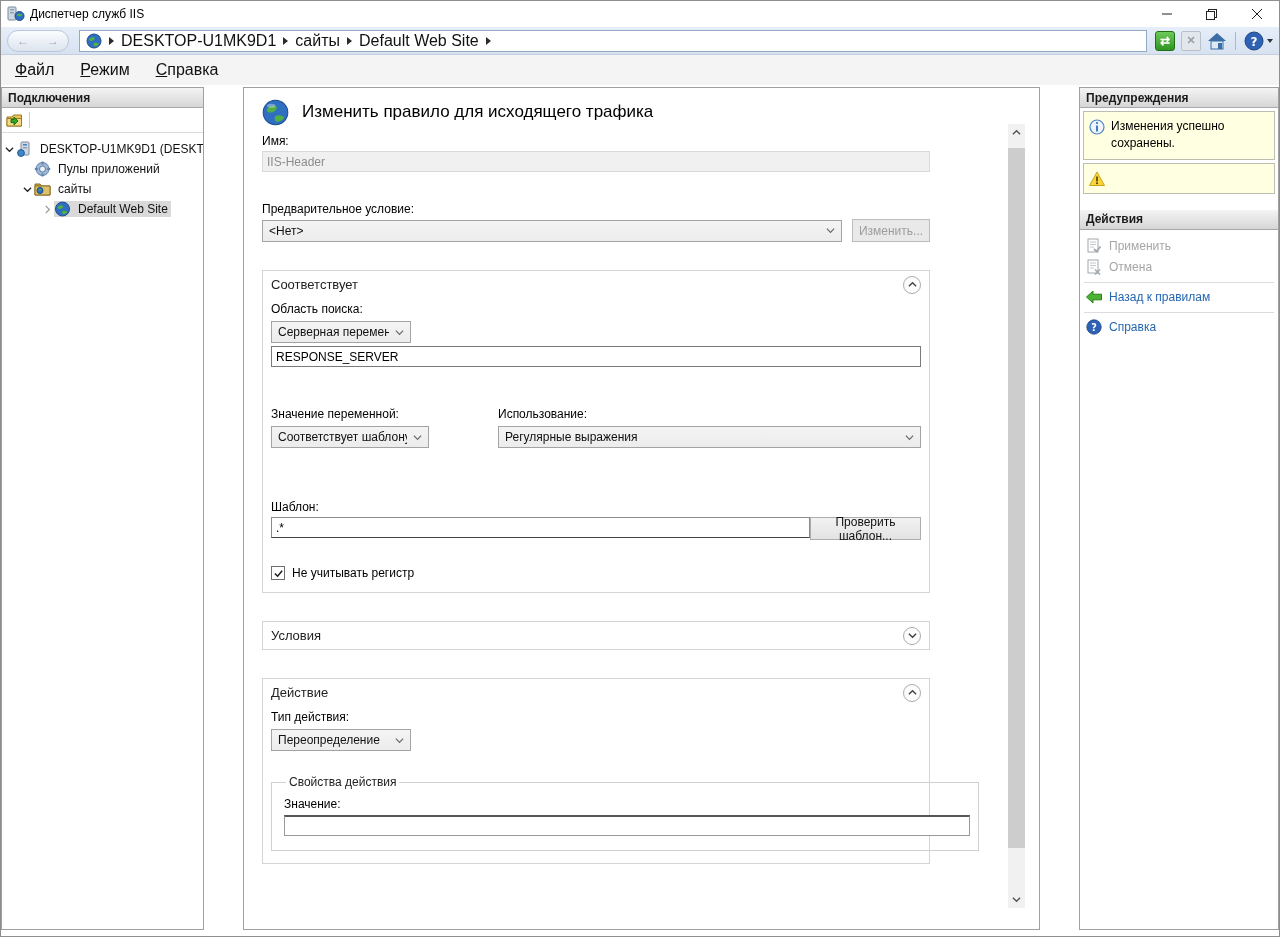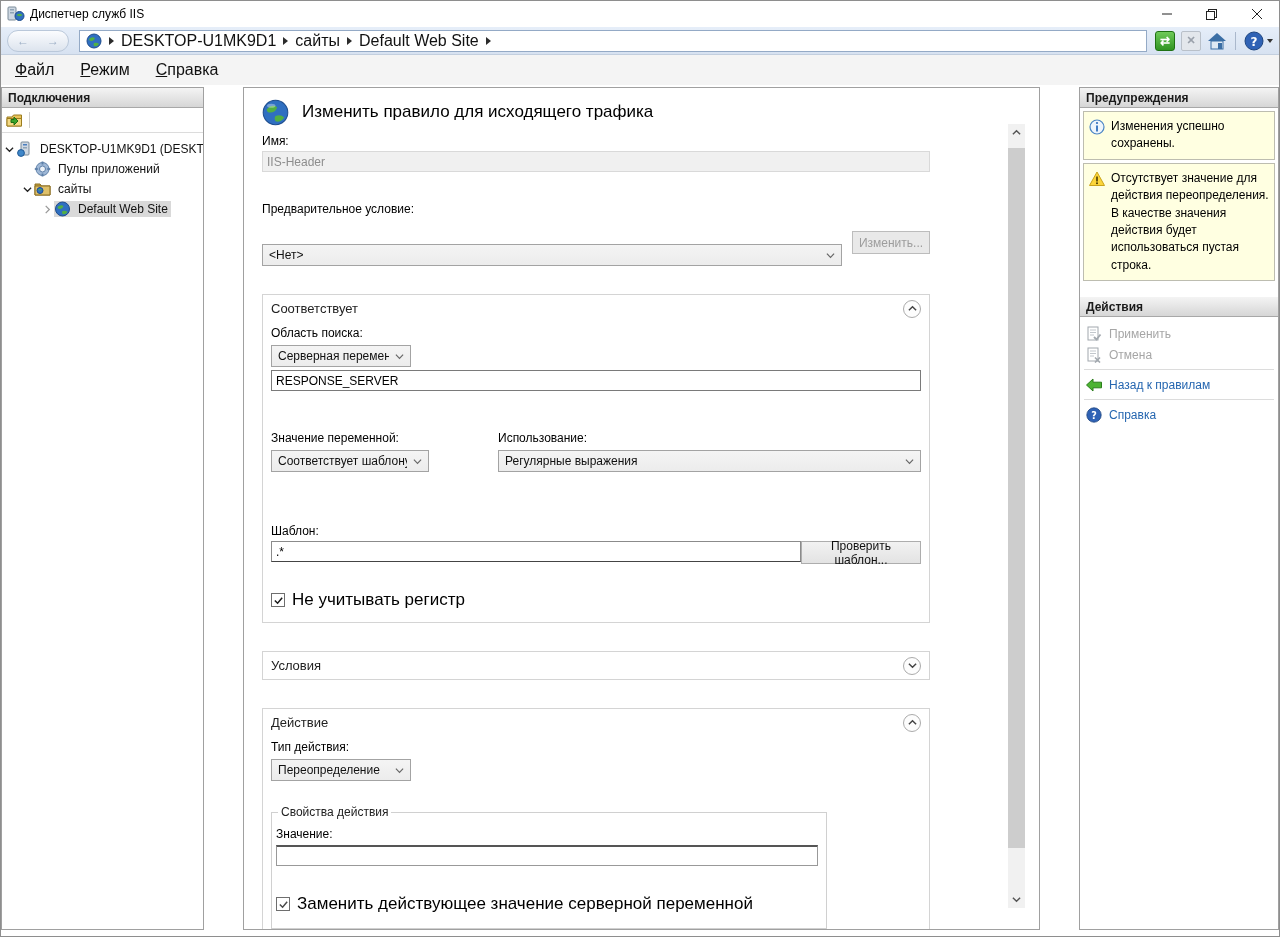--- a/index.html
+++ b/index.html
@@ -64,24 +64,24 @@
   .btn { height:23px; background:linear-gradient(#f2f2f2,#e3e3e3); border:1px solid #adadad; font-size:12px; color:#111; display:flex; align-items:center; justify-content:center; padding:0 10px; }
   .btn.disabled { color:#9d9d9d; background:#e9e9e9; border-color:#bcbcbc; }
   .chev-dn { width:9px; height:9px; flex:0 0 auto; }
 
   .sect { border:1px solid #d4d4d4; margin-top:28px; }
   .sect-head { height:27px; display:flex; align-items:center; justify-content:space-between; padding:0 8px; }
   .sect-title { font-size:13px; color:#222; }
   .collapse-btn { width:18px; height:18px; border-radius:50%; border:1px solid #ababab; background:#fdfdfd; display:flex; align-items:center; justify-content:center; }
   .sect-body { padding:0 8px 12px 8px; }
 
-  .cbrow { display:flex; align-items:center; gap:7px; font-size:17px; color:#000; }
+  .cbrow { display:flex; align-items:center; gap:7px; font-size:12px; color:#000; }
   .cb { width:14px; height:14px; border:1px solid #6e6e6e; background:#fff; display:flex; align-items:center; justify-content:center; }
 
-  fieldset.group { border:1px solid #d0d0d0; margin-top:24px; padding:4px 8px 14px 4px; width:556px; }
+  fieldset.group { border:1px solid #d0d0d0; margin-top:24px; padding:4px 8px 14px 12px; width:708px; }
   fieldset.group legend { font-size:12px; color:#222; padding:0 3px; margin-left:2px; }
   .inp.focused { border:1px solid #999; border-top:2px solid #555; }
 
   
   .scrollbar { position:absolute; top:36px; bottom:21px; right:14px; width:17px; background:#f1f1f1; }
   .sb-arrow { position:absolute; left:0; width:17px; height:17px; display:flex; align-items:center; justify-content:center; background:#f1f1f1; }
   .sb-up { top:0; } .sb-dn { bottom:0; }
   .sb-thumb { position:absolute; left:0; top:24px; width:17px; height:700px; background:#cdcdcd; }
 
   
@@ -260,21 +260,21 @@
         </div>
 
         <div class="form">
           <label class="lbl" style="margin-top:6px;">Имя:</label>
           <div class="inp disabled" style="margin-top:3px;">
             <input disabled="" value="IIS-Header" style="">
           </div>
 
           <label class="lbl" style="margin-top:30px;">Предварительное условие:</label>
           <div style="display:flex; margin-top:3px; align-items:center;">
-            <div class="dd" style="width:580px;margin-top:25px;">
+            <div class="dd" style="width:580px;">
               <span class="txt">&lt;Нет&gt;</span>
               <svg class="chev-dn" viewBox="0 0 10 10" fill="none" stroke="#666" stroke-width="1.3">
                   <polyline points="1,3 5,7 9,3"></polyline>
                 </svg>
             </div>
             <button class="btn disabled" style="margin-left:10px; width:78px;">Изменить...</button>
           </div>
 
           <section class="sect">
             <div class="sect-head">
@@ -317,21 +317,21 @@
                       </svg>
                   </div>
                 </div>
               </div>
 
               <label class="lbl" style="margin-top:52px;">Шаблон:</label>
               <div style="display:flex; margin-top:3px; align-items:flex-start;">
                 <div class="inp" style="flex:1; border-color:#8b8b8b; border-bottom-color:#444;">
                   <input value=".*" style="">
                 </div>
-                <button class="btn" style="width:120px;">Проверить шаблон...</button>
+                <button class="btn" style="width:111px;">Проверить шаблон...</button>
               </div>
 
               <div class="cbrow" style="margin-top:26px;">
                 <span class="cb">
                   <svg width="11" height="11" viewBox="0 0 12 12">
                       <path d="M2 6 l3 3 5 -6" stroke="#1a1a1a" stroke-width="1.6" fill="none"></path>
                     </svg>
                 </span>
                 <span>Не учитывать регистр</span>
               </div>
@@ -366,28 +366,20 @@
                     <polyline points="1,3 5,7 9,3"></polyline>
                   </svg>
               </div>
 
               <fieldset class="group">
                 <legend>Свойства действия</legend>
                 <label class="lbl" style="margin-top:4px;">Значение:</label>
                 <div class="inp focused" style="margin-top:4px;">
                   <input value="" style="">
                 </div>
-                <div class="cbrow" style="margin-top:28px;">
-                  <span class="cb">
-                    <svg width="11" height="11" viewBox="0 0 12 12">
-                        <path d="M2 6 l3 3 5 -6" stroke="#4a4a4a" stroke-width="1.6" fill="none"></path>
-                      </svg>
-                  </span>
-                  <span>Заменить действующее значение серверной переменной</span>
-                </div>
               </fieldset>
             </div>
           </section>
         </div>
       </div>
 
       <div class="scrollbar">
         <div class="sb-arrow sb-up">
           <svg width="9" height="9" viewBox="0 0 10 10" fill="none" stroke="#555" stroke-width="1.6">
               <polyline points="1,7 5,3 9,7"></polyline>
@@ -412,21 +404,20 @@
             <circle cx="8" cy="4" r="1.1" fill="#2f6fbd"></circle>
           </svg>
           <span class="txt">Изменения успешно сохранены.</span>
         </div>
         <div class="alert">
           <svg class="aicon" viewBox="0 0 16 16">
             <polygon points="8,1 15.5,14.5 0.5,14.5" fill="#fcd53a" stroke="#c9a21a"></polygon>
             <rect x="7.2" y="5.5" width="1.6" height="5" fill="#4a3c00"></rect>
             <circle cx="8" cy="12.3" r="1" fill="#4a3c00"></circle>
           </svg>
-          <span class="txt">Отсутствует значение для действия переопределения. В качестве значения действия будет использоваться пустая строка.</span>
         </div>
       </div>
 
       <div class="panel-header actions-header">Действия</div>
       <div class="actionlist">
         <div class="action-row disabled">
           <svg width="16" height="16" viewBox="0 0 16 16">
             <rect x="2" y="1" width="10" height="13" fill="#fff" stroke="#a2a8ae"></rect>
             <line x1="4" y1="4" x2="10" y2="4" stroke="#c2c7cc"></line>
               <line x1="4" y1="6.5" x2="10" y2="6.5" stroke="#c2c7cc"></line>

